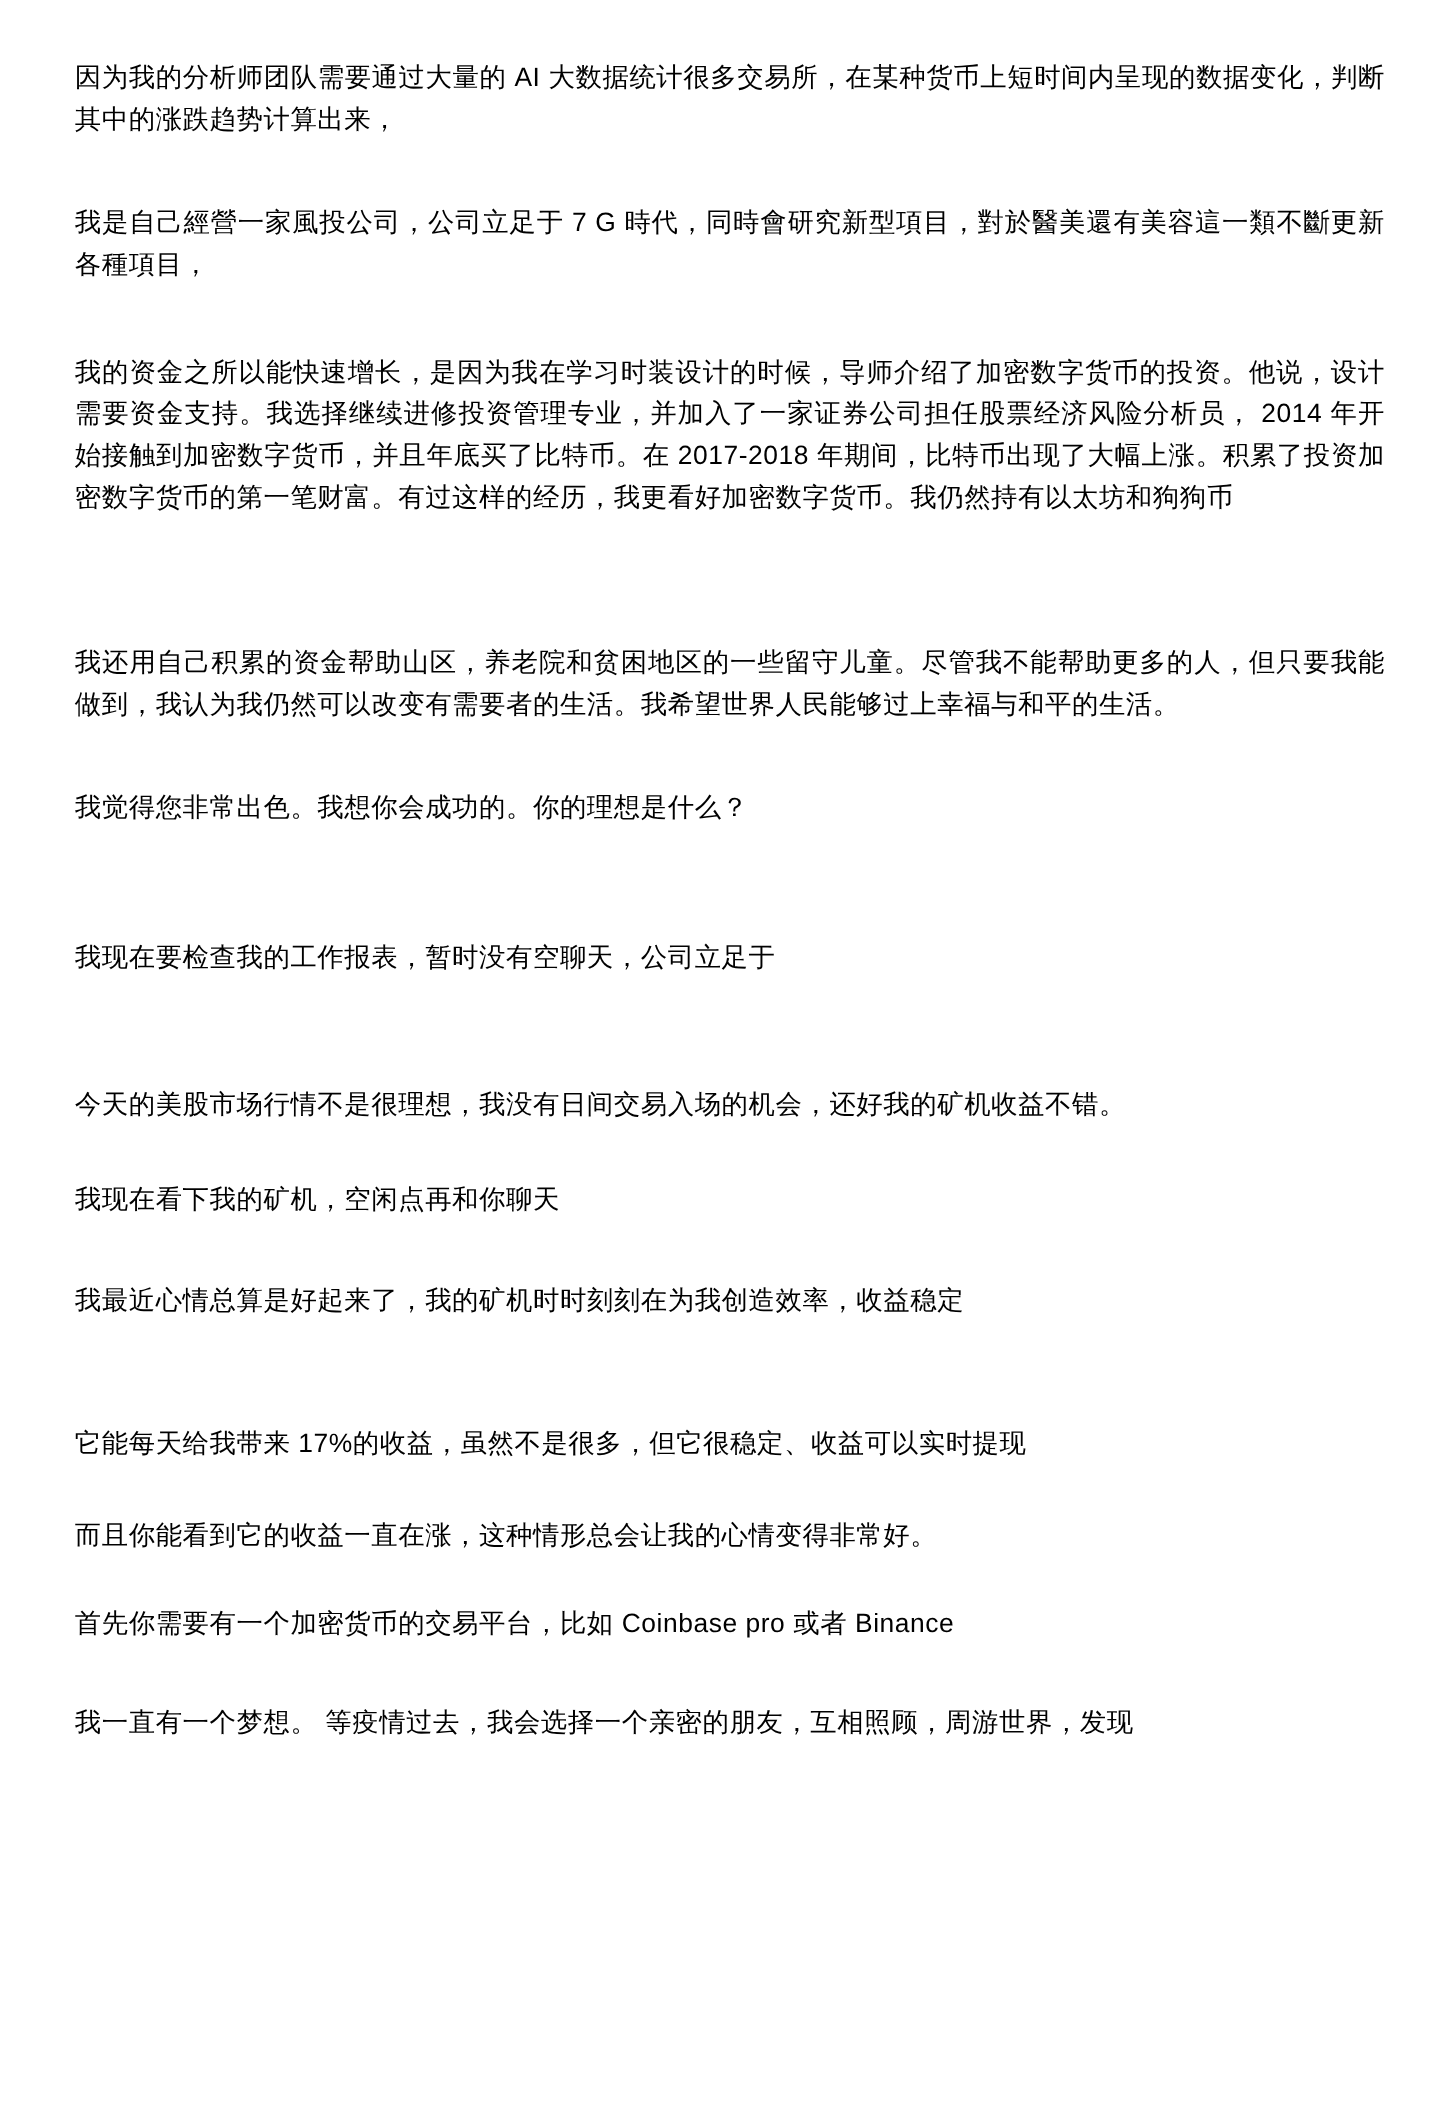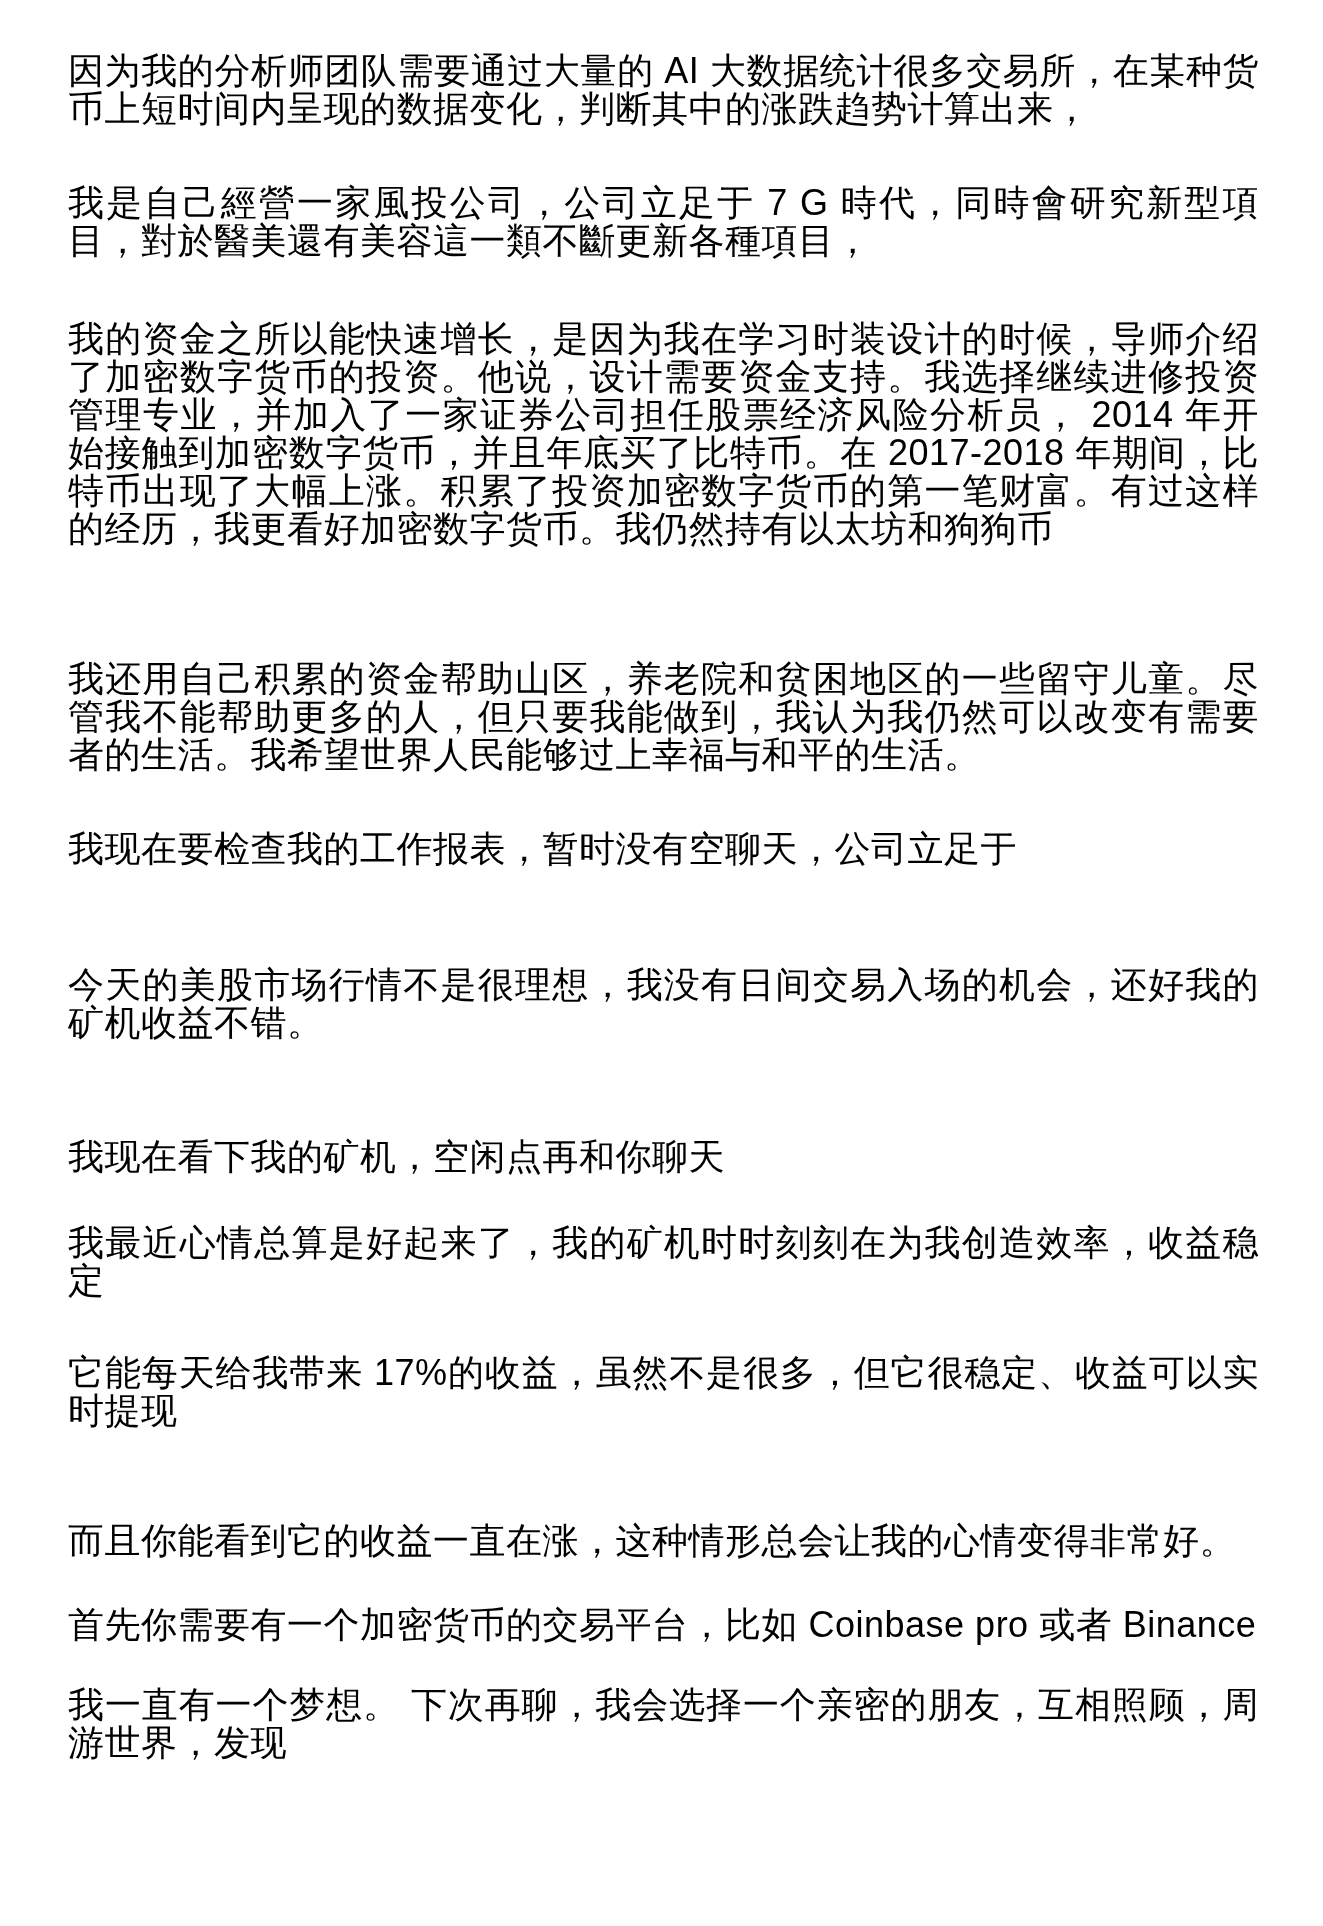--- a/index.html
+++ b/index.html
@@ -13,21 +13,21 @@
     height: 1926px;
     background: #ffffff;
     box-sizing: border-box;
     padding: 44px 64px 0 68px;
     overflow: hidden;
     font-family: "Liberation Sans", "DejaVu Sans", sans-serif;
     color: #000000;
   }
   .doc p {
     margin: 0;
-    font-size: 36px;
+    font-size: 24px;
     line-height: 38px;
     text-align: justify;
     text-justify: inter-ideograph;
     letter-spacing: 0.5px;
     word-break: break-all;
   }
   
   .doc p:nth-child(1)  { margin-top: 8px;  }
   .doc p:nth-child(2)  { margin-top: 56px; }
   .doc p:nth-child(3)  { margin-top: 60px; }
@@ -46,22 +46,23 @@
 </style>
 </head>
 <body>
 
 <div class="page">
   <div class="doc">
     <p>因为我的分析师团队需要通过大量的 AI 大数据统计很多交易所，在某种货币上短时间内呈现的数据变化，判断其中的涨跌趋势计算出来，</p>
     <p>我是自己經營一家風投公司，公司立足于 7 G 時代，同時會研究新型項目，對於醫美還有美容這一類不斷更新各種項目，</p>
     <p>我的资金之所以能快速增长，是因为我在学习时装设计的时候，导师介绍了加密数字货币的投资。他说，设计需要资金支持。我选择继续进修投资管理专业，并加入了一家证券公司担任股票经济风险分析员， 2014 年开始接触到加密数字货币，并且年底买了比特币。在 2017-2018 年期间，比特币出现了大幅上涨。积累了投资加密数字货币的第一笔财富。有过这样的经历，我更看好加密数字货币。我仍然持有以太坊和狗狗币</p>
     <p>我还用自己积累的资金帮助山区，养老院和贫困地区的一些留守儿童。尽管我不能帮助更多的人，但只要我能做到，我认为我仍然可以改变有需要者的生活。我希望世界人民能够过上幸福与和平的生活。</p>
+    <p>我觉得您非常出色。我想你会成功的。你的理想是什么？</p>
     <p>我现在要检查我的工作报表，暂时没有空聊天，公司立足于</p>
     <p>今天的美股市场行情不是很理想，我没有日间交易入场的机会，还好我的矿机收益不错。</p>
     <p>我现在看下我的矿机，空闲点再和你聊天</p>
     <p>我最近心情总算是好起来了，我的矿机时时刻刻在为我创造效率，收益稳定</p>
     <p>它能每天给我带来 17%的收益，虽然不是很多，但它很稳定、收益可以实时提现</p>
     <p>而且你能看到它的收益一直在涨，这种情形总会让我的心情变得非常好。</p>
     <p>首先你需要有一个加密货币的交易平台，比如 Coinbase pro 或者 Binance</p>
-    <p>我一直有一个梦想。 下次再聊，我会选择一个亲密的朋友，互相照顾，周游世界，发现</p>
+    <p>我一直有一个梦想。 等疫情过去，我会选择一个亲密的朋友，互相照顾，周游世界，发现</p>
   </div>
 </div>
 
 </body></html>

